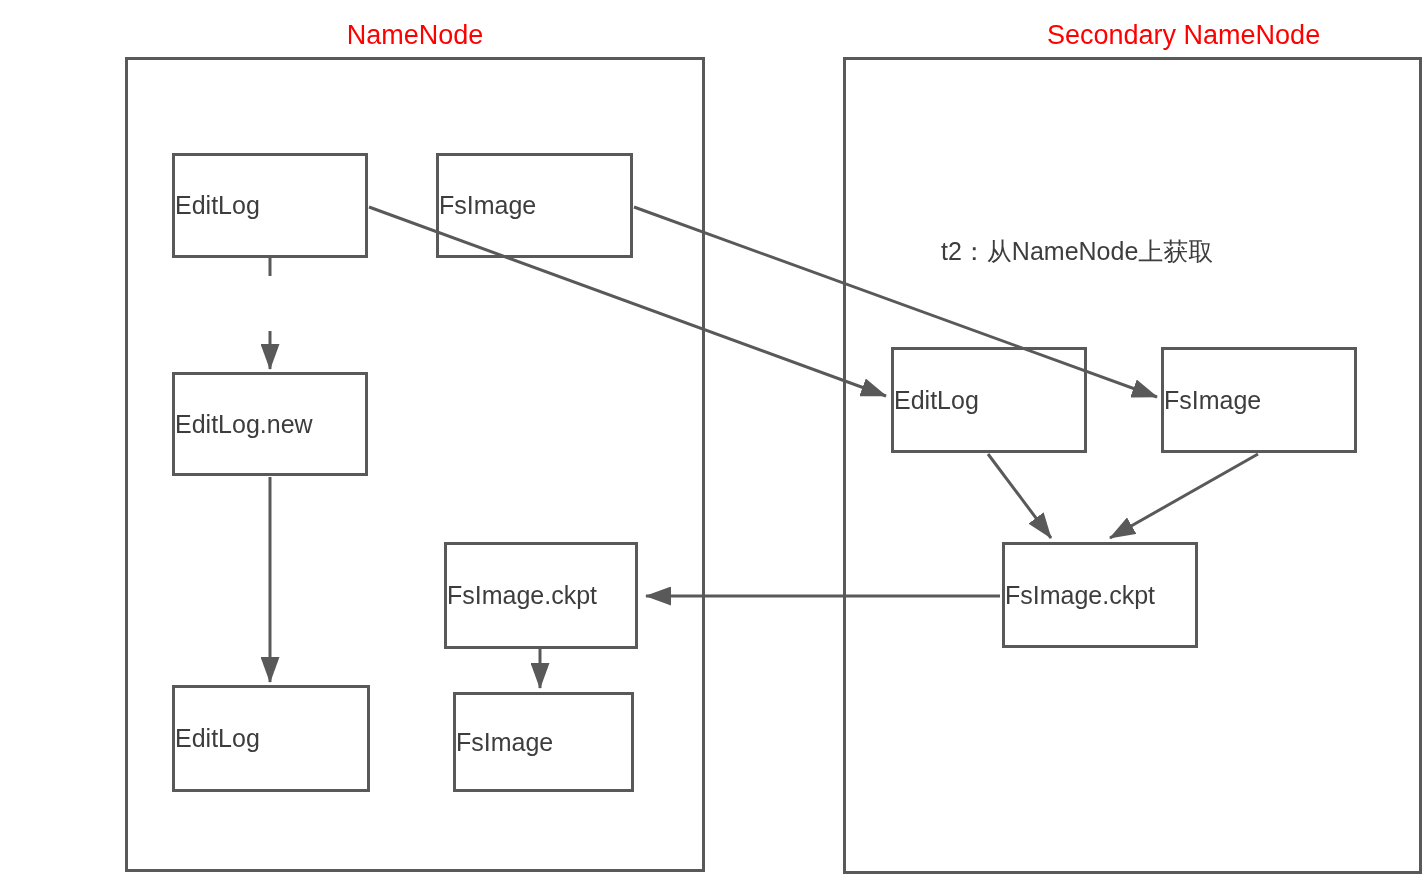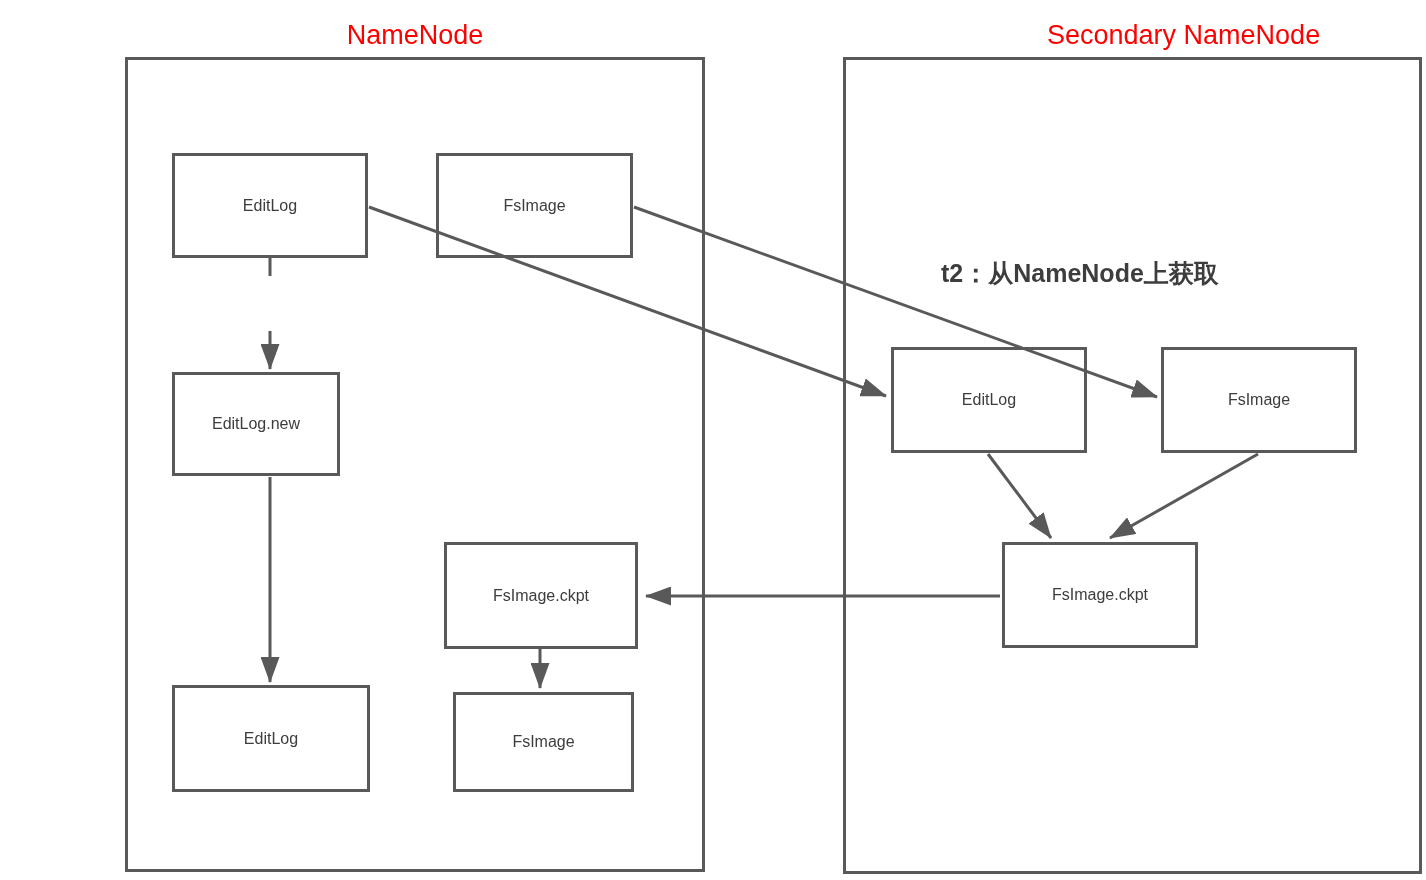--- a/index.html
+++ b/index.html
@@ -28,45 +28,45 @@
   }
   .title-nn  { left: 125px; top: 20px; width: 580px; text-align: center; }
   .title-sec { left: 1047px; top: 20px; }
   .box {
     position: absolute;
     border: 3px solid #595959;
     box-sizing: border-box;
     background: #ffffff;
     display: flex;
     align-items: center;
-    justify-content: center;
+    justify-content: flex-start;
     color: #3d3d3d;
-    font-size: 16px;
+    font-size: 25px;
     white-space: nowrap;
     z-index: 2;
   }
   .b-nn-editlog-top    { left: 172px;  top: 153px; width: 196px; height: 105px; }
   .b-nn-fsimage-top    { left: 436px;  top: 153px; width: 197px; height: 105px; }
-  .b-nn-editlog-new    { left: 172px;  top: 372px; width: 168px; height: 104px; }
+  .b-nn-editlog-new    { left: 172px;  top: 372px; width: 196px; height: 104px; }
   .b-nn-editlog-bottom { left: 172px;  top: 685px; width: 198px; height: 107px; }
   .b-nn-fsimage-ckpt   { left: 444px;  top: 542px; width: 194px; height: 107px; }
   .b-nn-fsimage-bottom { left: 453px;  top: 692px; width: 181px; height: 100px; }
   .b-sec-editlog       { left: 891px;  top: 347px; width: 196px; height: 106px; }
   .b-sec-fsimage       { left: 1161px; top: 347px; width: 196px; height: 106px; }
   .b-sec-fsimage-ckpt  { left: 1002px; top: 542px; width: 196px; height: 106px; }
   .annotation {
     position: absolute;
     color: #3d3d3d;
     font-size: 25px;
     line-height: 30px;
     white-space: nowrap;
     z-index: 3;
   }
   .anno-t1 { left: 23px;  top: 288px; }
-  .anno-t2 { left: 941px; top: 258px; font-weight: bold; }
+  .anno-t2 { left: 941px; top: 236px; }
   .connector-layer {
     position: absolute;
     left: 0; top: 0;
     width: 1426px; height: 880px;
     z-index: 4;
     pointer-events: none;
   }
   .connector-layer line { stroke: #595959; stroke-width: 3; }
 </style>
 </head>

